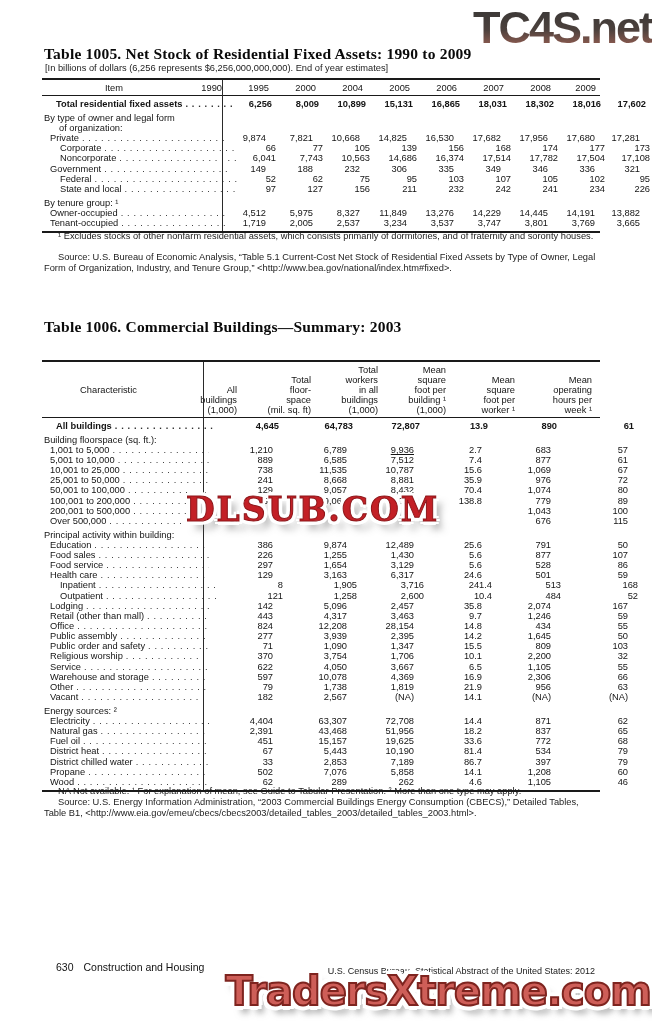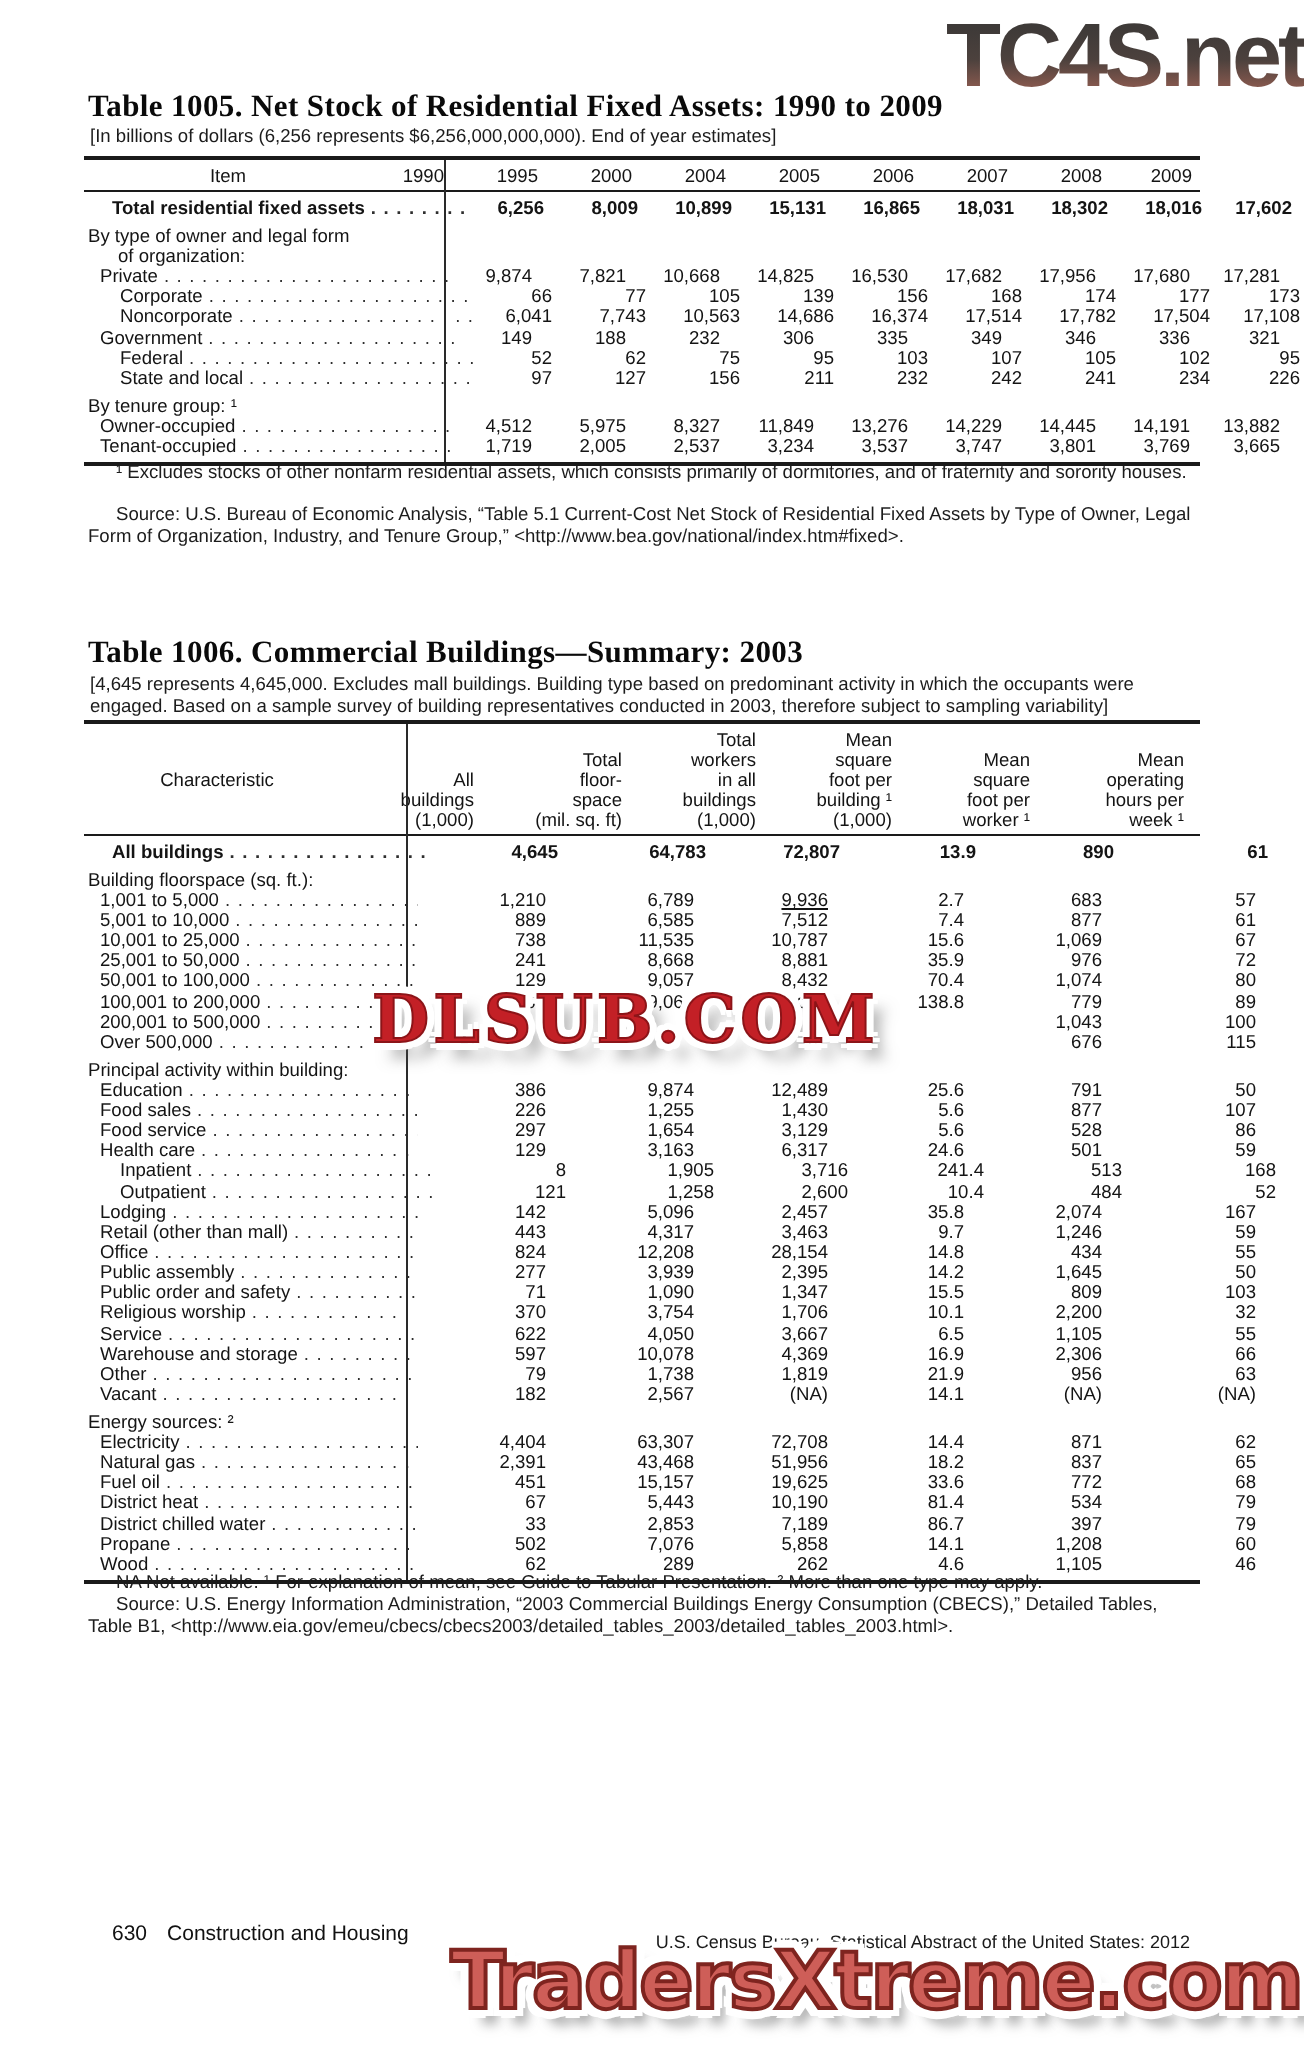--- a/index.html
+++ b/index.html
@@ -247,21 +247,20 @@
           <div class="tval" style="width: 43px;">3,769</div>
           <div class="tval" style="width: 41px;">3,665</div>
         </div>
       </div>
       <div class="vrule" style="left: 180px;"></div>
     </div>
   <p class="fnote t1005-fn">¹ Excludes stocks of other nonfarm residential assets, which consists primarily of dormitories, and of fraternity and sorority houses.</p>
   <p class="fnote t1005-src">Source: U.S. Bureau of Economic Analysis, “Table 5.1 Current-Cost Net Stock of Residential Fixed Assets by Type of Owner, Legal Form of Organization, Industry, and Tenure Group,” &lt;http://www.bea.gov/national/index.htm#fixed&gt;.</p>
 
   <h2 class="ttl t1006-title">Table 1006. Commercial Buildings—Summary: 2003</h2>
-  <p class="note t1006-note">[4,645 represents 4,645,000. Excludes mall buildings.  Building type based on predominant activity in which the occupants were engaged. Based on a sample survey of building representatives conducted in 2003, therefore subject to sampling variability]</p>
   <div class="dtable t1006">
       <div class="thead">
         <div class="th-label" style="width: 161px;">Characteristic</div>
         <div class="th-col" style="width: 62px;">All<br>buildings<br>(1,000)</div>
         <div class="th-col" style="width: 70px;">Total<br>floor-<br>space<br>(mil. sq. ft)</div>
         <div class="th-col" style="width: 63px;">Total<br>workers<br>in all<br>buildings<br>(1,000)</div>
         <div class="th-col" style="width: 64px;">Mean<br>square<br>foot per<br>building ¹<br>(1,000)</div>
         <div class="th-col" style="width: 65px;">Mean<br>square<br>foot per<br>worker ¹</div>
         <div class="th-col" style="width: 73px;">Mean<br>operating<br>hours per<br>week ¹</div>
       </div>

